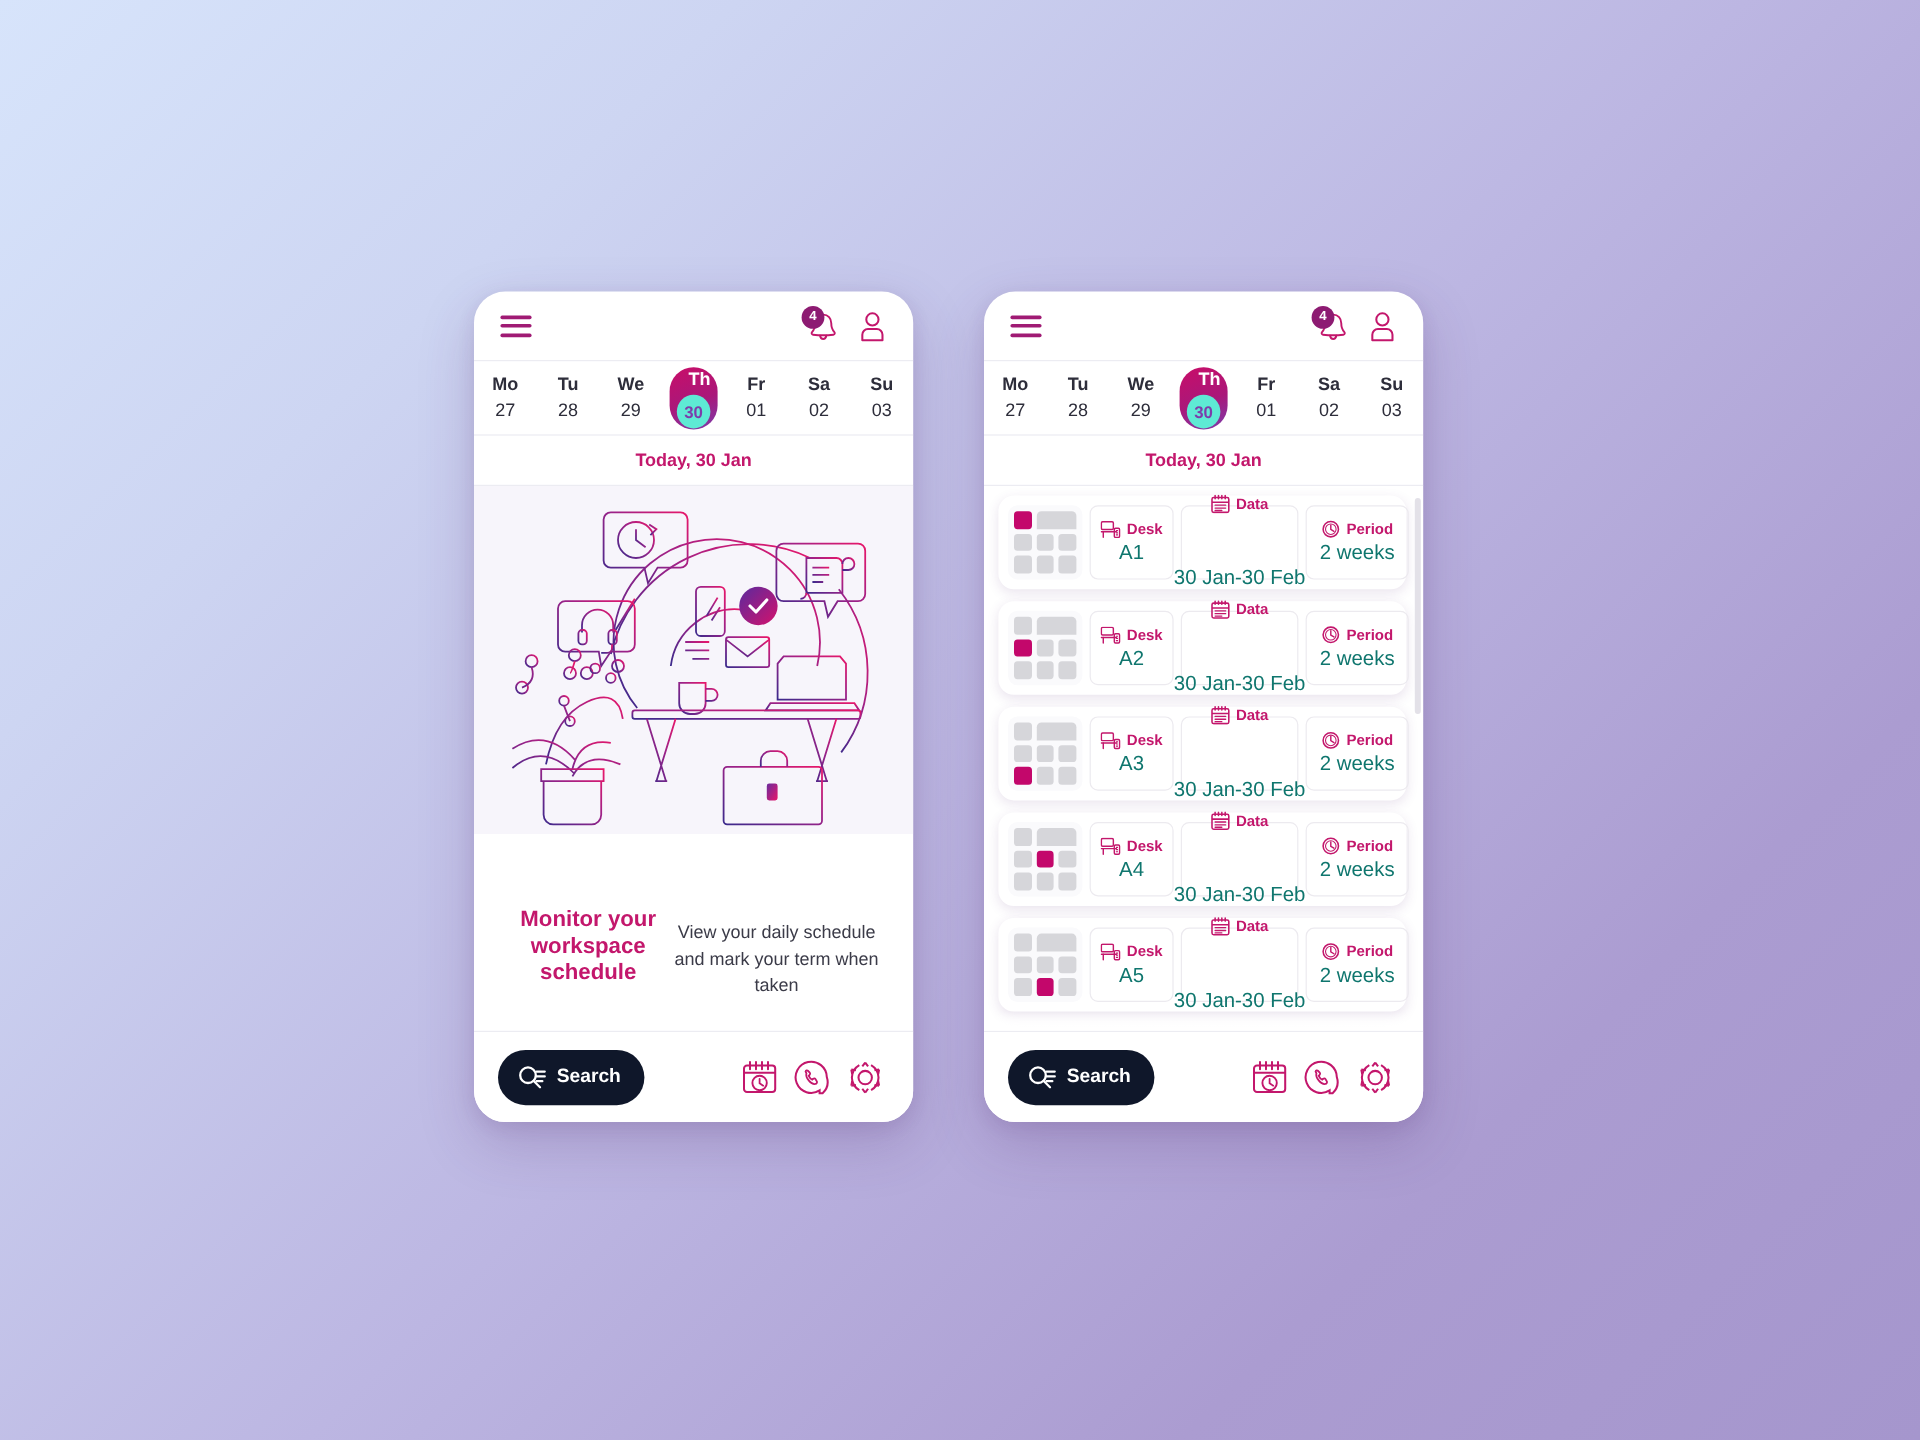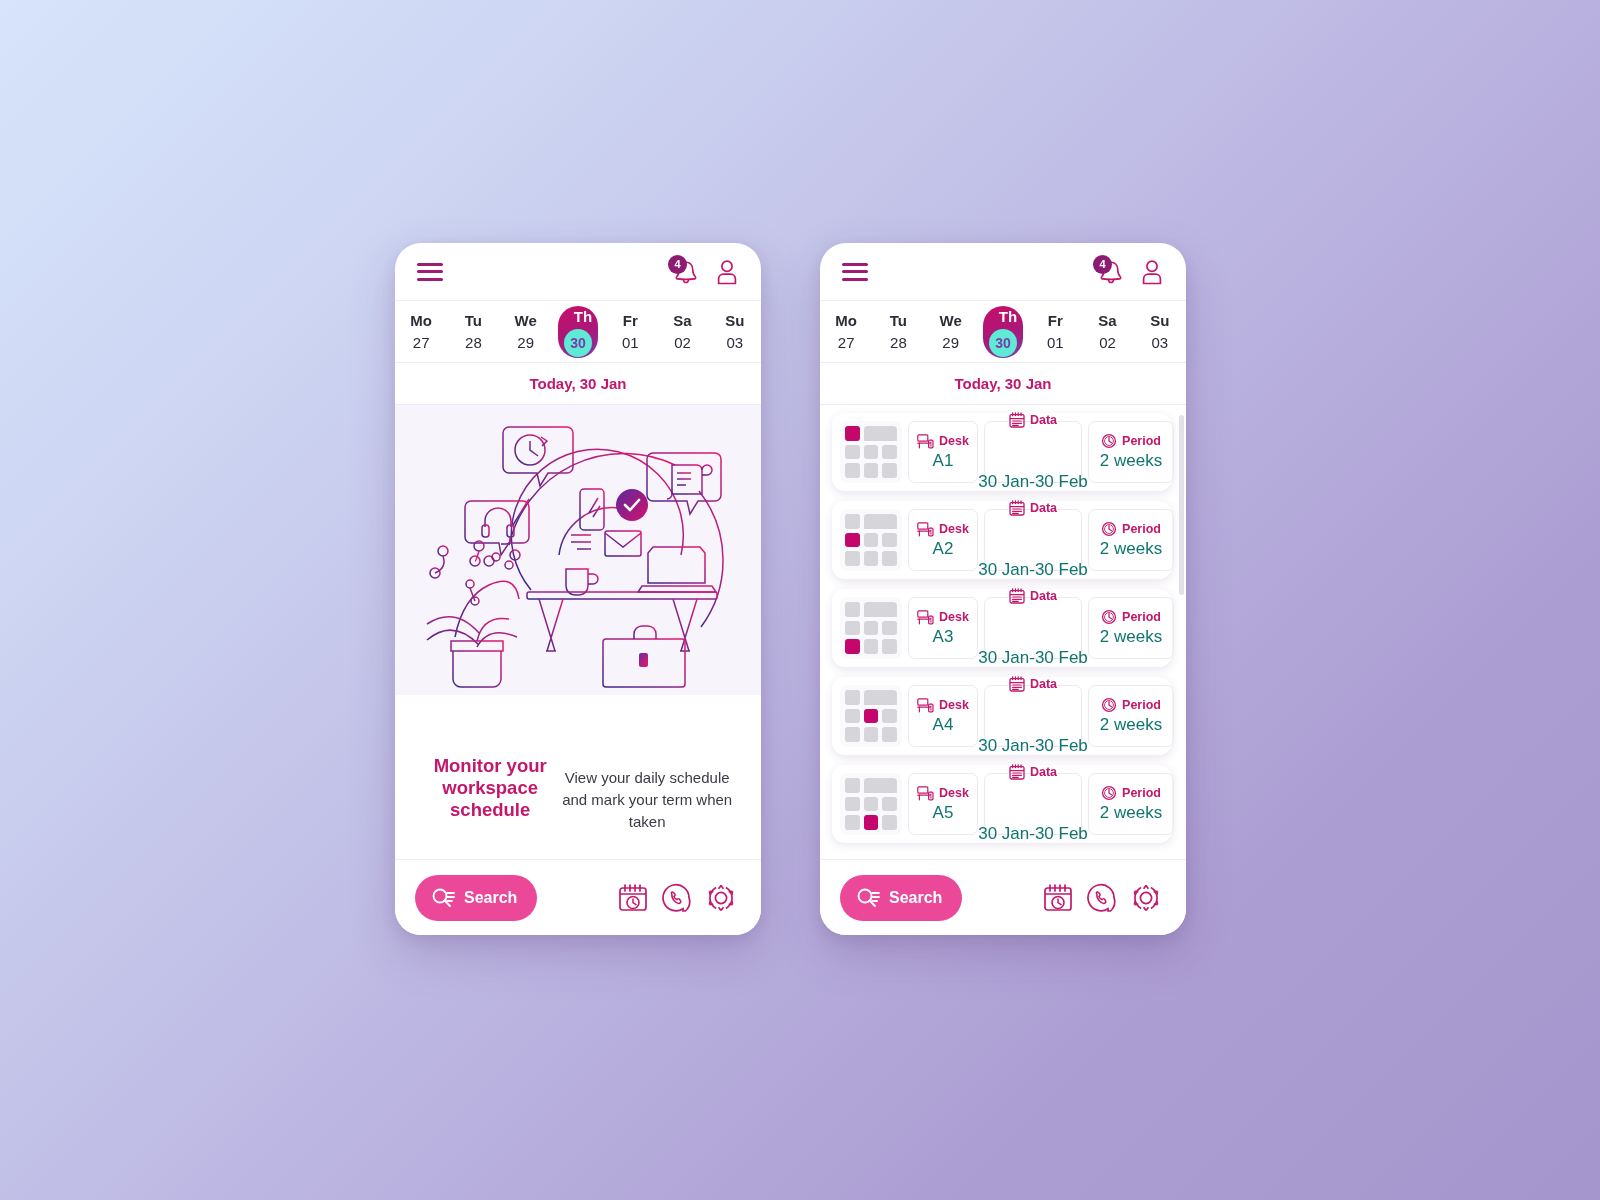--- a/index.html
+++ b/index.html
@@ -132,21 +132,21 @@
     border-top: 1px solid #ececf2;
     display: flex; align-items: center;
     padding: 0 20px;
     gap: 4px;
     flex: 0 0 auto;
     background: #fff;
   }
   .search-pill {
     height: 46px; min-width: 114px;
     border-radius: 23px; border: none;
-    background: #ec4899; color: #fff;
+    background: #0f172a; color: #fff;
     display: flex; align-items: center; justify-content: center; gap: 9px;
     padding: 0 20px 0 16px;
     font-size: 16px; font-weight: bold;
     font-family: "Liberation Sans", sans-serif;
     cursor: pointer;
   }
   .nav-spacer { flex: 1; }
   .nav-icon { width: 40px; display:flex; align-items:center; justify-content:center; cursor: pointer; }
 
   

